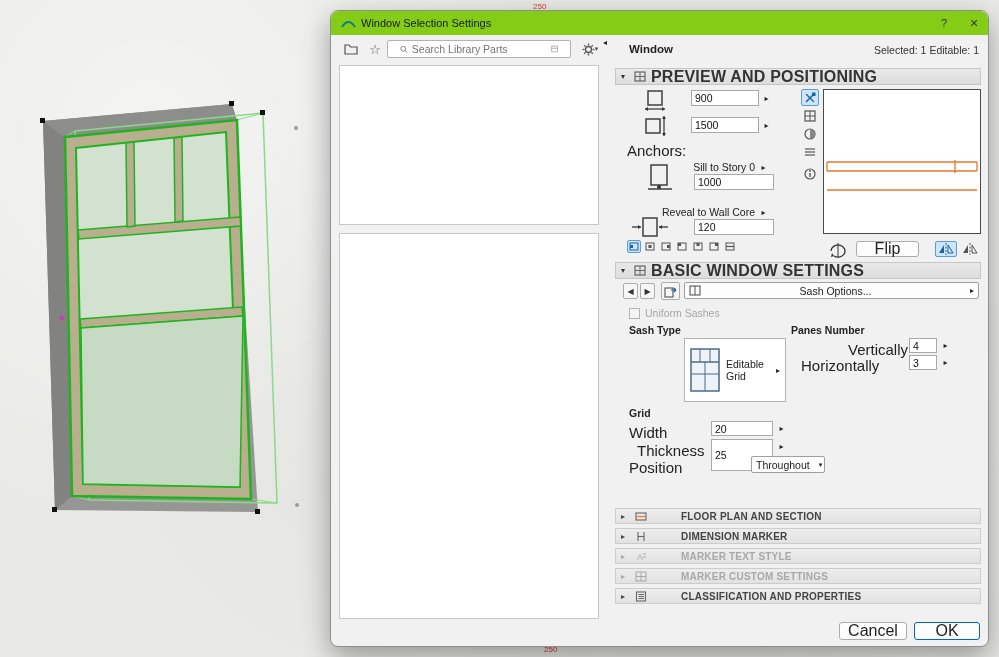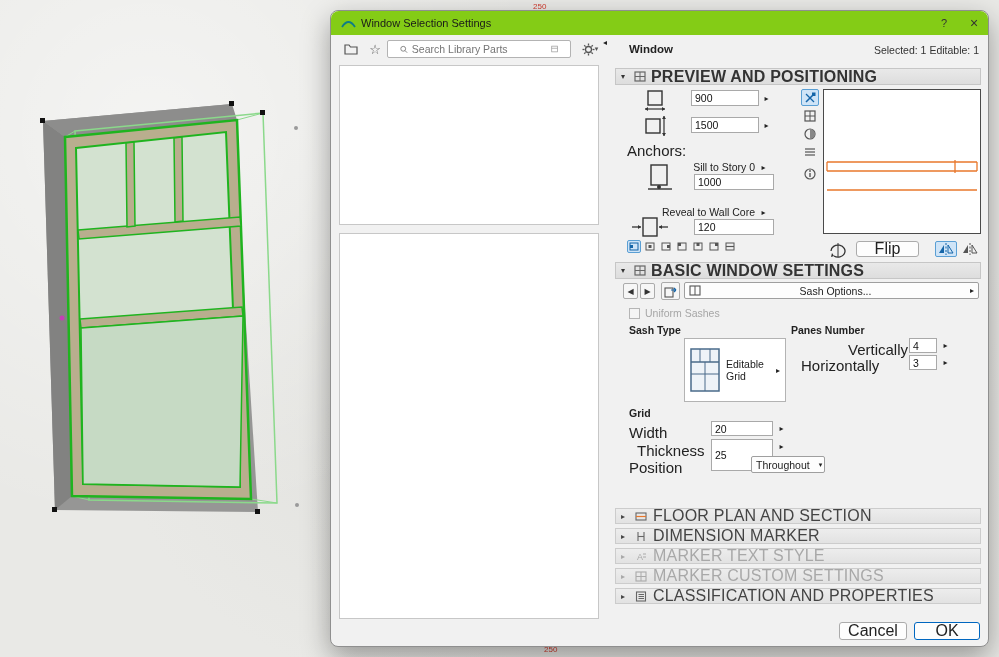--- a/index.html
+++ b/index.html
@@ -95,21 +95,21 @@
     display:flex; align-items:center; font-size:10.5px; color:#222; padding:0 4px; gap:9px;
   }
   .checkbox { width:11px; height:11px; border:1px solid #b5b5b5; background:#f4f4f4; }
 
   .collapsed-bar {
     width:366px; height:16px; background:linear-gradient(#ededed,#e2e2e2);
     border:1px solid #cccccc; display:flex; align-items:center; gap:6px; padding:0 5px;
     margin-bottom:4px;
   }
   .collapsed-bar .tri { font-size:8px; color:#444; width:8px; }
-  .collapsed-bar .lbl { font-size:16px; font-weight:normal; color:#444; letter-spacing:.2px; }
+  .collapsed-bar .lbl { font-size:10px; font-weight:bold; color:#444; letter-spacing:.2px;margin-left:28px; }
   .collapsed-bar.disabled .lbl { color:#a8a8a8; }
   .collapsed-bar.disabled .tri { color:#a8a8a8; }
 
   svg { display:block; }
 </style>
 </head>
 <body>
 
 <div class="abs dim-red" style="left:533px; top:2px;">250</div>
 <div class="abs dim-red" style="left:544px; top:645px;">250</div>

